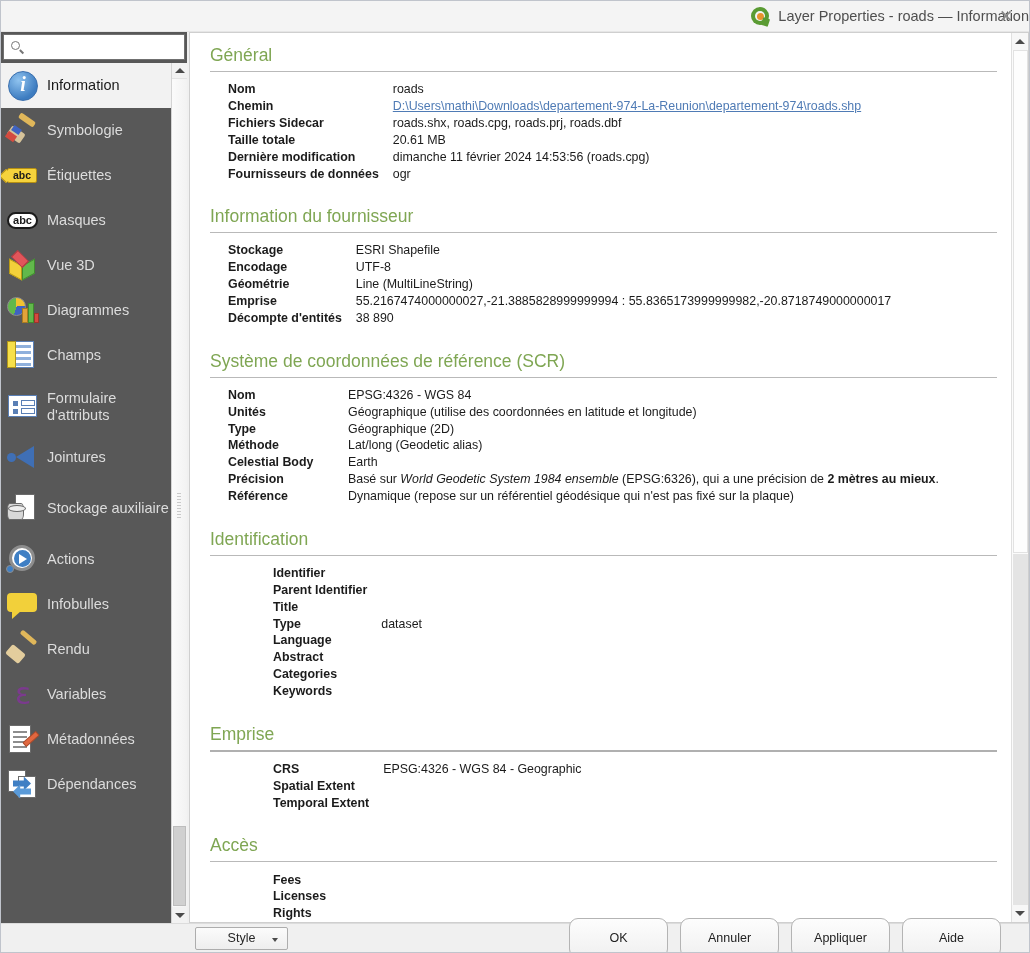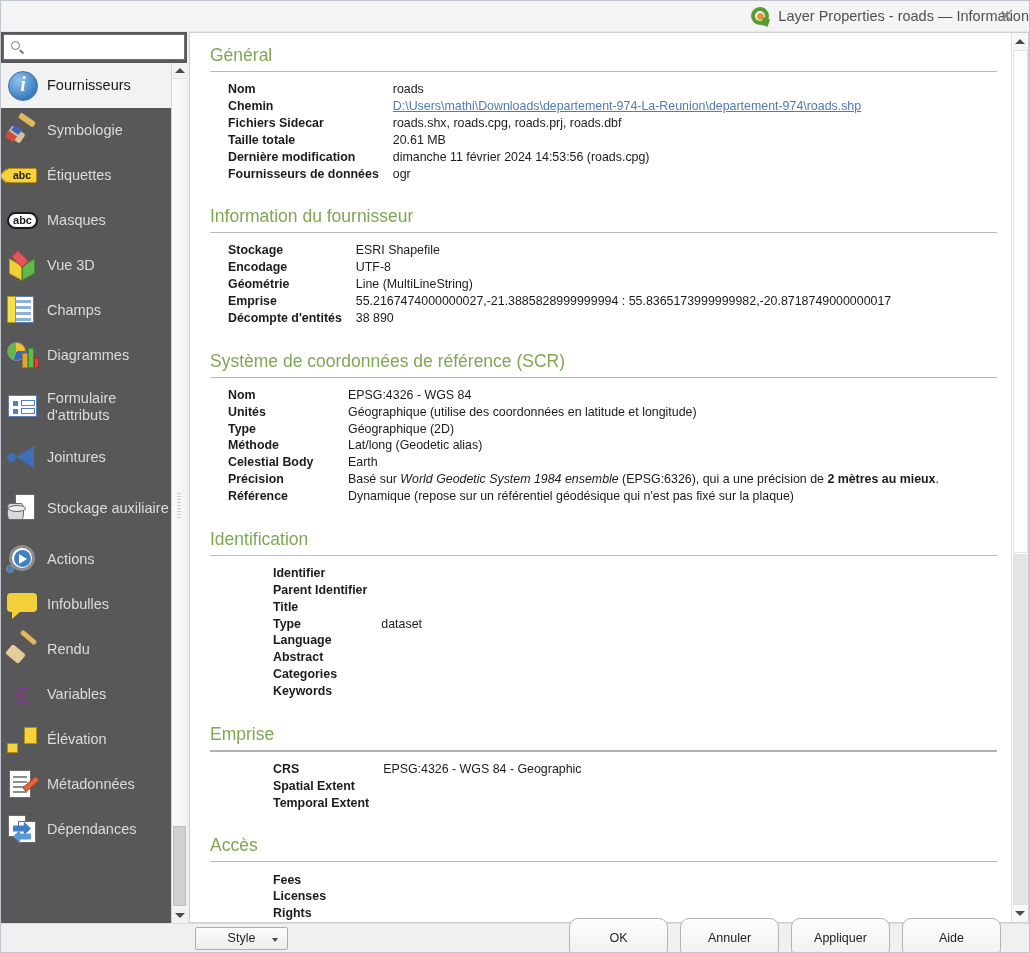--- a/index.html
+++ b/index.html
@@ -445,21 +445,21 @@
       </span>
       <input class="search-input" type="text" placeholder="" style="">
     </div>
 
     <div class="navlist">
 
       <div class="navitem selected">
         <span class="nicon">
             <span class="ic-info"></span>
           </span>
-        <span class="nlabel">Fournisseurs</span>
+        <span class="nlabel">Information</span>
       </div>
 
 
       <div class="navitem">
         <span class="nicon">
           <span class="ic-sym-h"></span>
             <span class="ic-sym-b"></span>
             <span class="ic-sym-blu"></span>
             <span class="ic-sym-r"></span>
         </span>
@@ -484,45 +484,45 @@
         <span class="nlabel">Masques</span>
       </div>
 
       <div class="navitem">
         <span class="nicon">
           <span class="ic-cube-l"></span>
             <span class="ic-cube-r"></span>
             <span class="ic-cube-t"></span>
         </span>
         <span class="nlabel">Vue 3D</span>
+      </div>
+
+      <div class="navitem">
+        <span class="nicon">
+          <span class="ic-pie"></span>
+            <span class="ic-bar1"></span>
+            <span class="ic-bar2"></span>
+            <span class="ic-bar3"></span>
+        </span>
+        <span class="nlabel">Diagrammes</span>
       </div>
 
       <div class="navitem">
         <span class="nicon">
           <span class="ic-tbl">
               <i style="top:3px"></i>
               <i style="top:9px"></i>
               <i style="top:15px"></i>
               <i style="top:21px"></i>
             </span>
           <span class="ic-rul"></span>
         </span>
         <span class="nlabel">Champs</span>
       </div>
 
-      <div class="navitem">
-        <span class="nicon">
-          <span class="ic-pie"></span>
-            <span class="ic-bar1"></span>
-            <span class="ic-bar2"></span>
-            <span class="ic-bar3"></span>
-        </span>
-        <span class="nlabel">Diagrammes</span>
-      </div>
-
       <div class="navitem two-line">
         <span class="nicon">
           <span class="ic-frm">
               <b style="top:5px"></b>
               <b style="top:13px"></b>
               <i style="top:4px"></i>
               <i style="top:12px"></i>
             </span>
         </span>
         <span class="nlabel">Formulaire d'attributs</span>
@@ -570,29 +570,20 @@
       </div>
 
 
       <div class="navitem">
         <span class="nicon">
             <span class="ic-eps">ε</span>
           </span>
         <span class="nlabel">Variables</span>
       </div>
 
-      <div class="navitem">
-        <span class="nicon">
-          <span class="ic-el-s1"></span>
-            <span class="ic-el-l"></span>
-            <span class="ic-el-a"></span>
-            <span class="ic-el-s2"></span>
-        </span>
-        <span class="nlabel">Élévation</span>
-      </div>
 
       <div class="navitem">
         <span class="nicon">
           <span class="ic-md-p">
               <i style="top:5px"></i>
               <i style="top:10px"></i>
               <i style="top:15px"></i>
               <i style="top:20px"></i>
             </span>
           <span class="ic-md-pen"></span>

